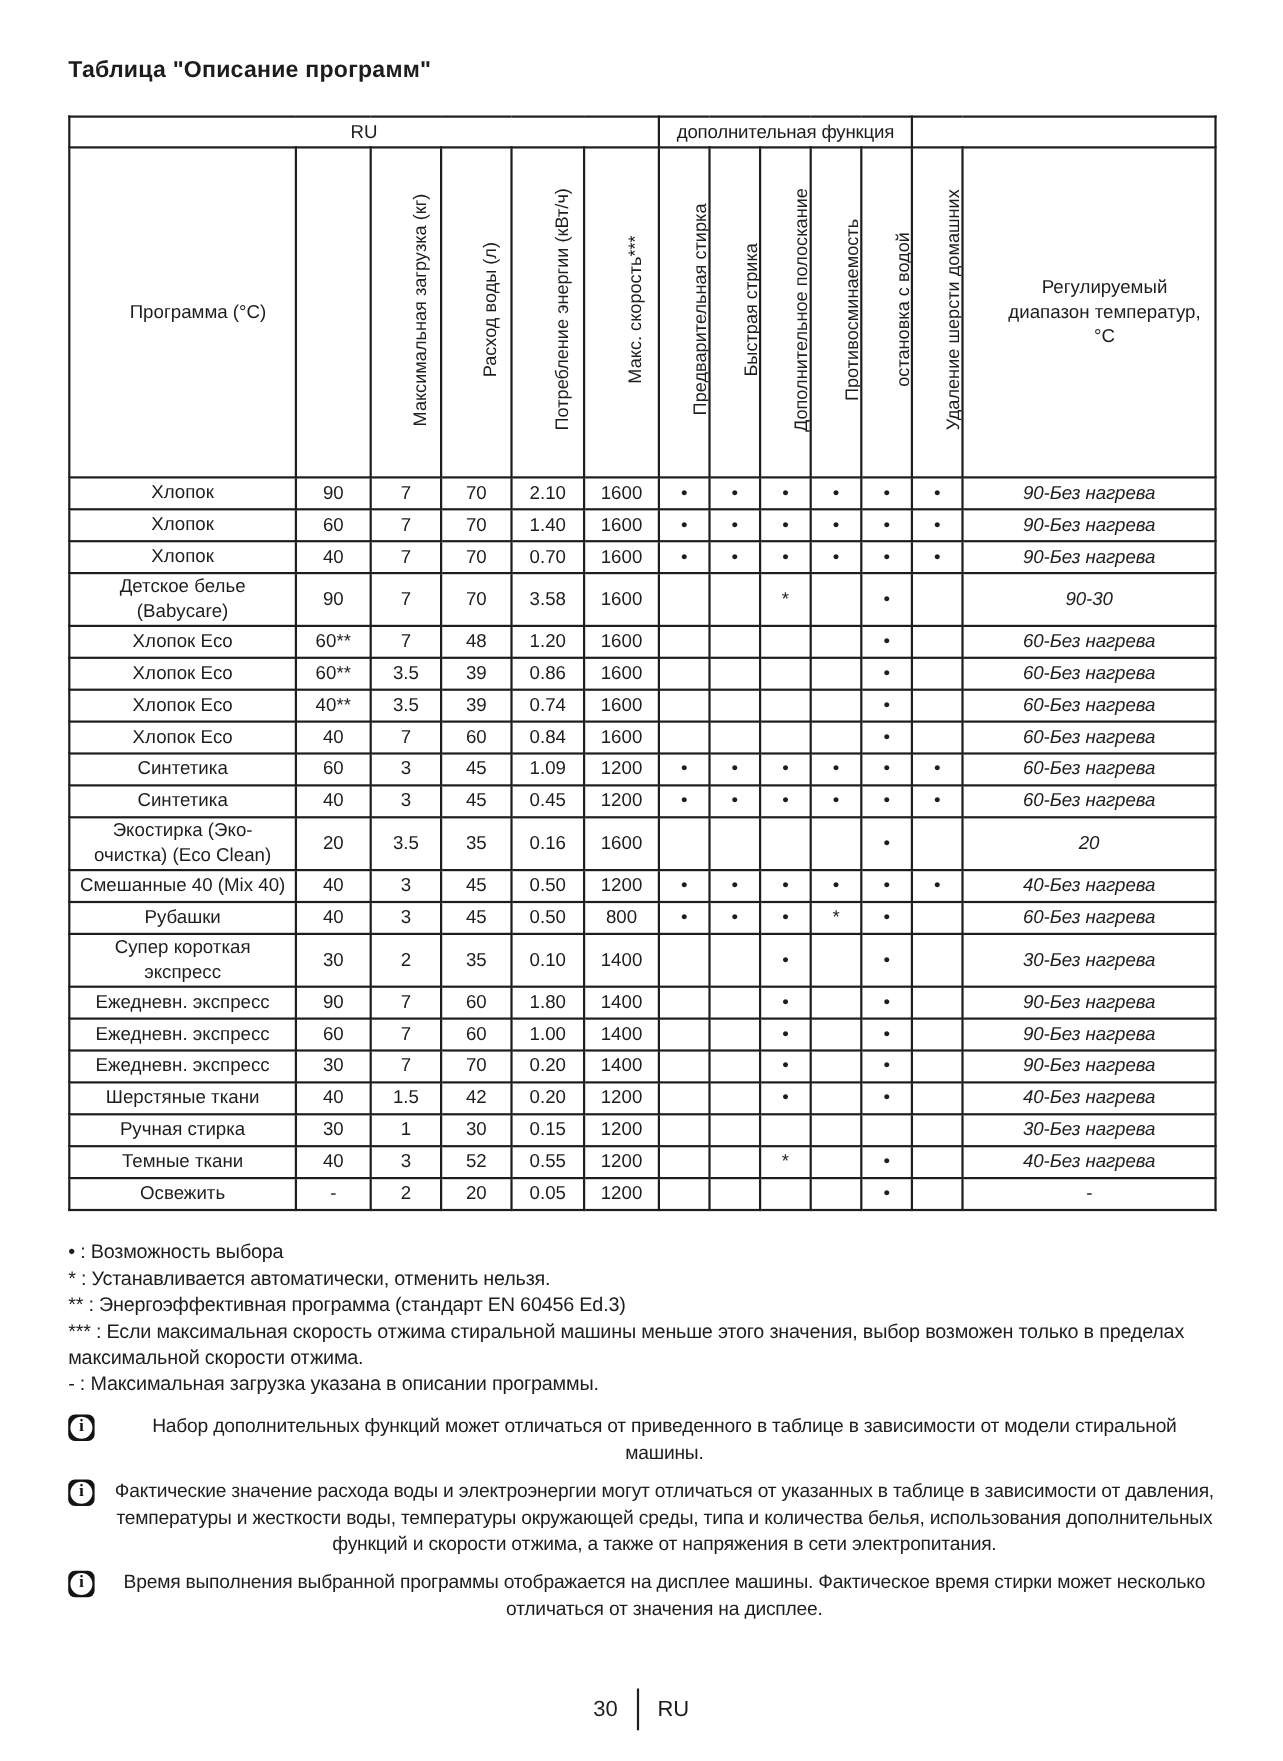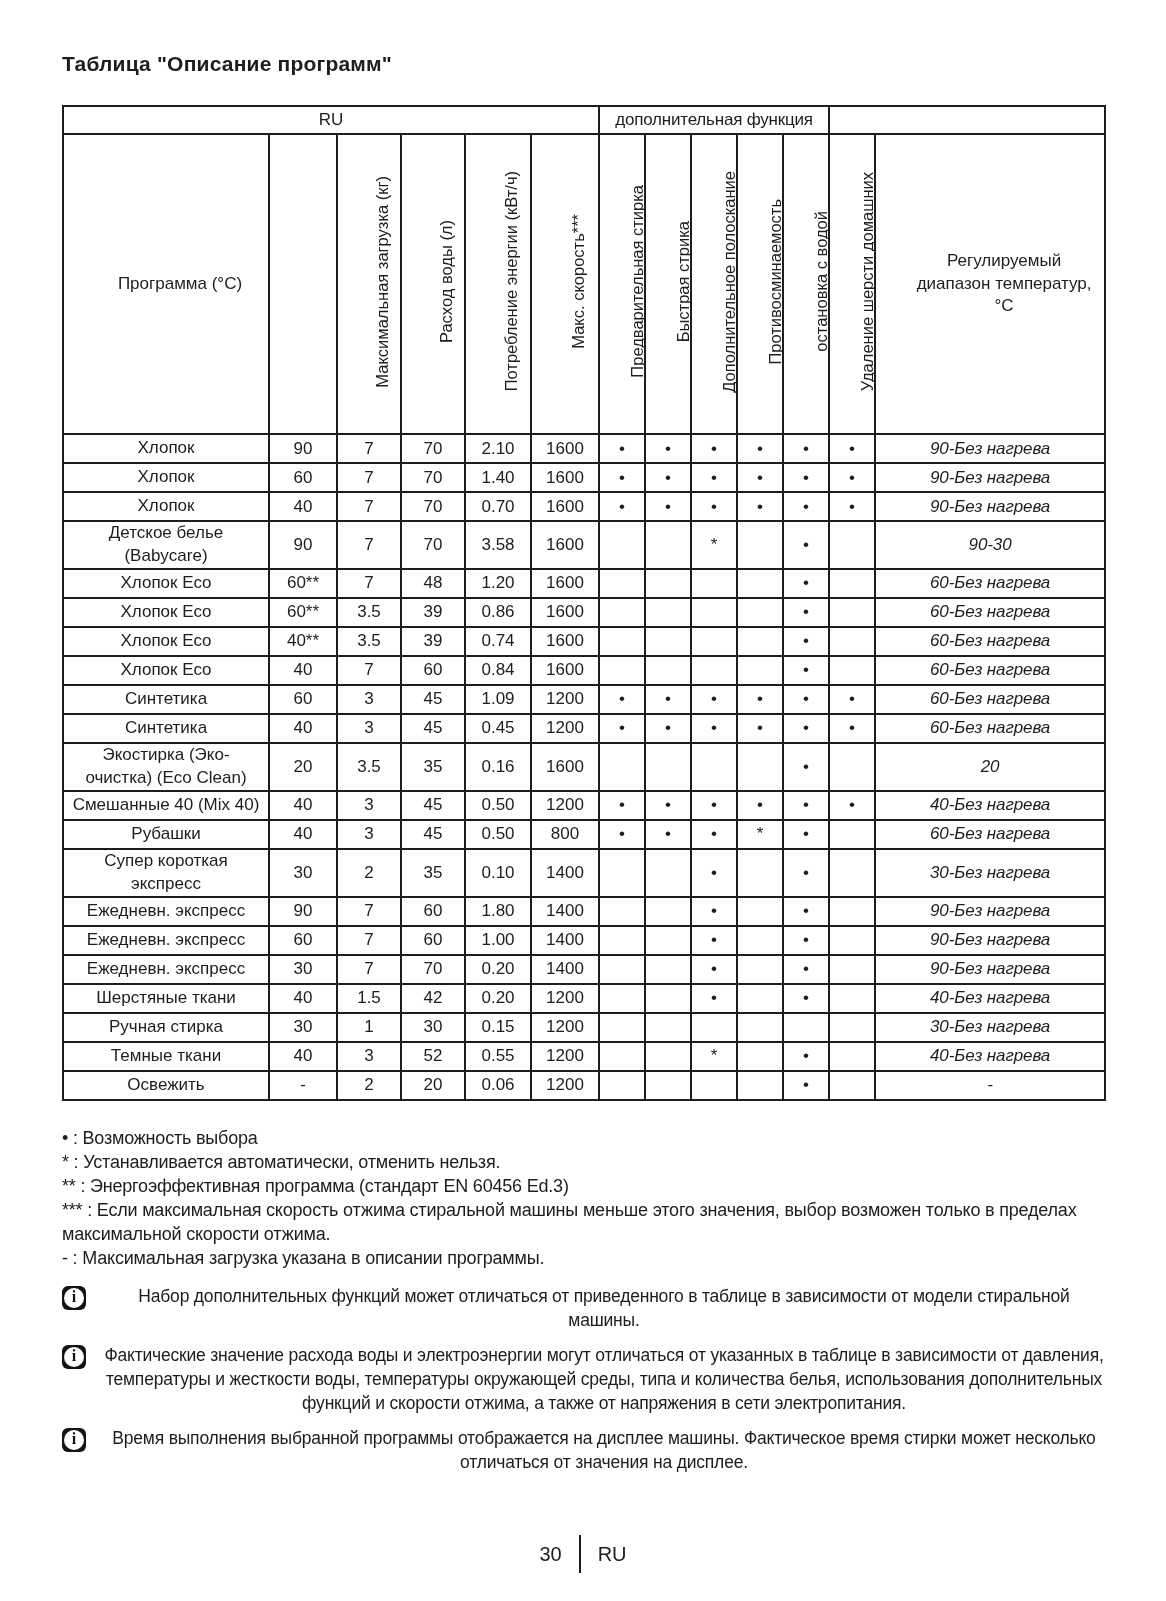--- a/index.html
+++ b/index.html
@@ -437,21 +437,21 @@
             <td class="dot"></td>
             <td class="range">40-Без нагрева</td>
           </tr>
 
 
           <tr class="data-row">
             <td class="prog">Освежить</td>
             <td>-</td>
             <td>2</td>
             <td>20</td>
-            <td>0.06</td>
+            <td>0.05</td>
             <td>1200</td>
             <td class="dot"></td>
             <td class="dot"></td>
             <td class="dot"></td>
             <td class="dot"></td>
             <td class="dot">•</td>
             <td class="dot"></td>
             <td class="range">-</td>
           </tr>
         </tbody>

